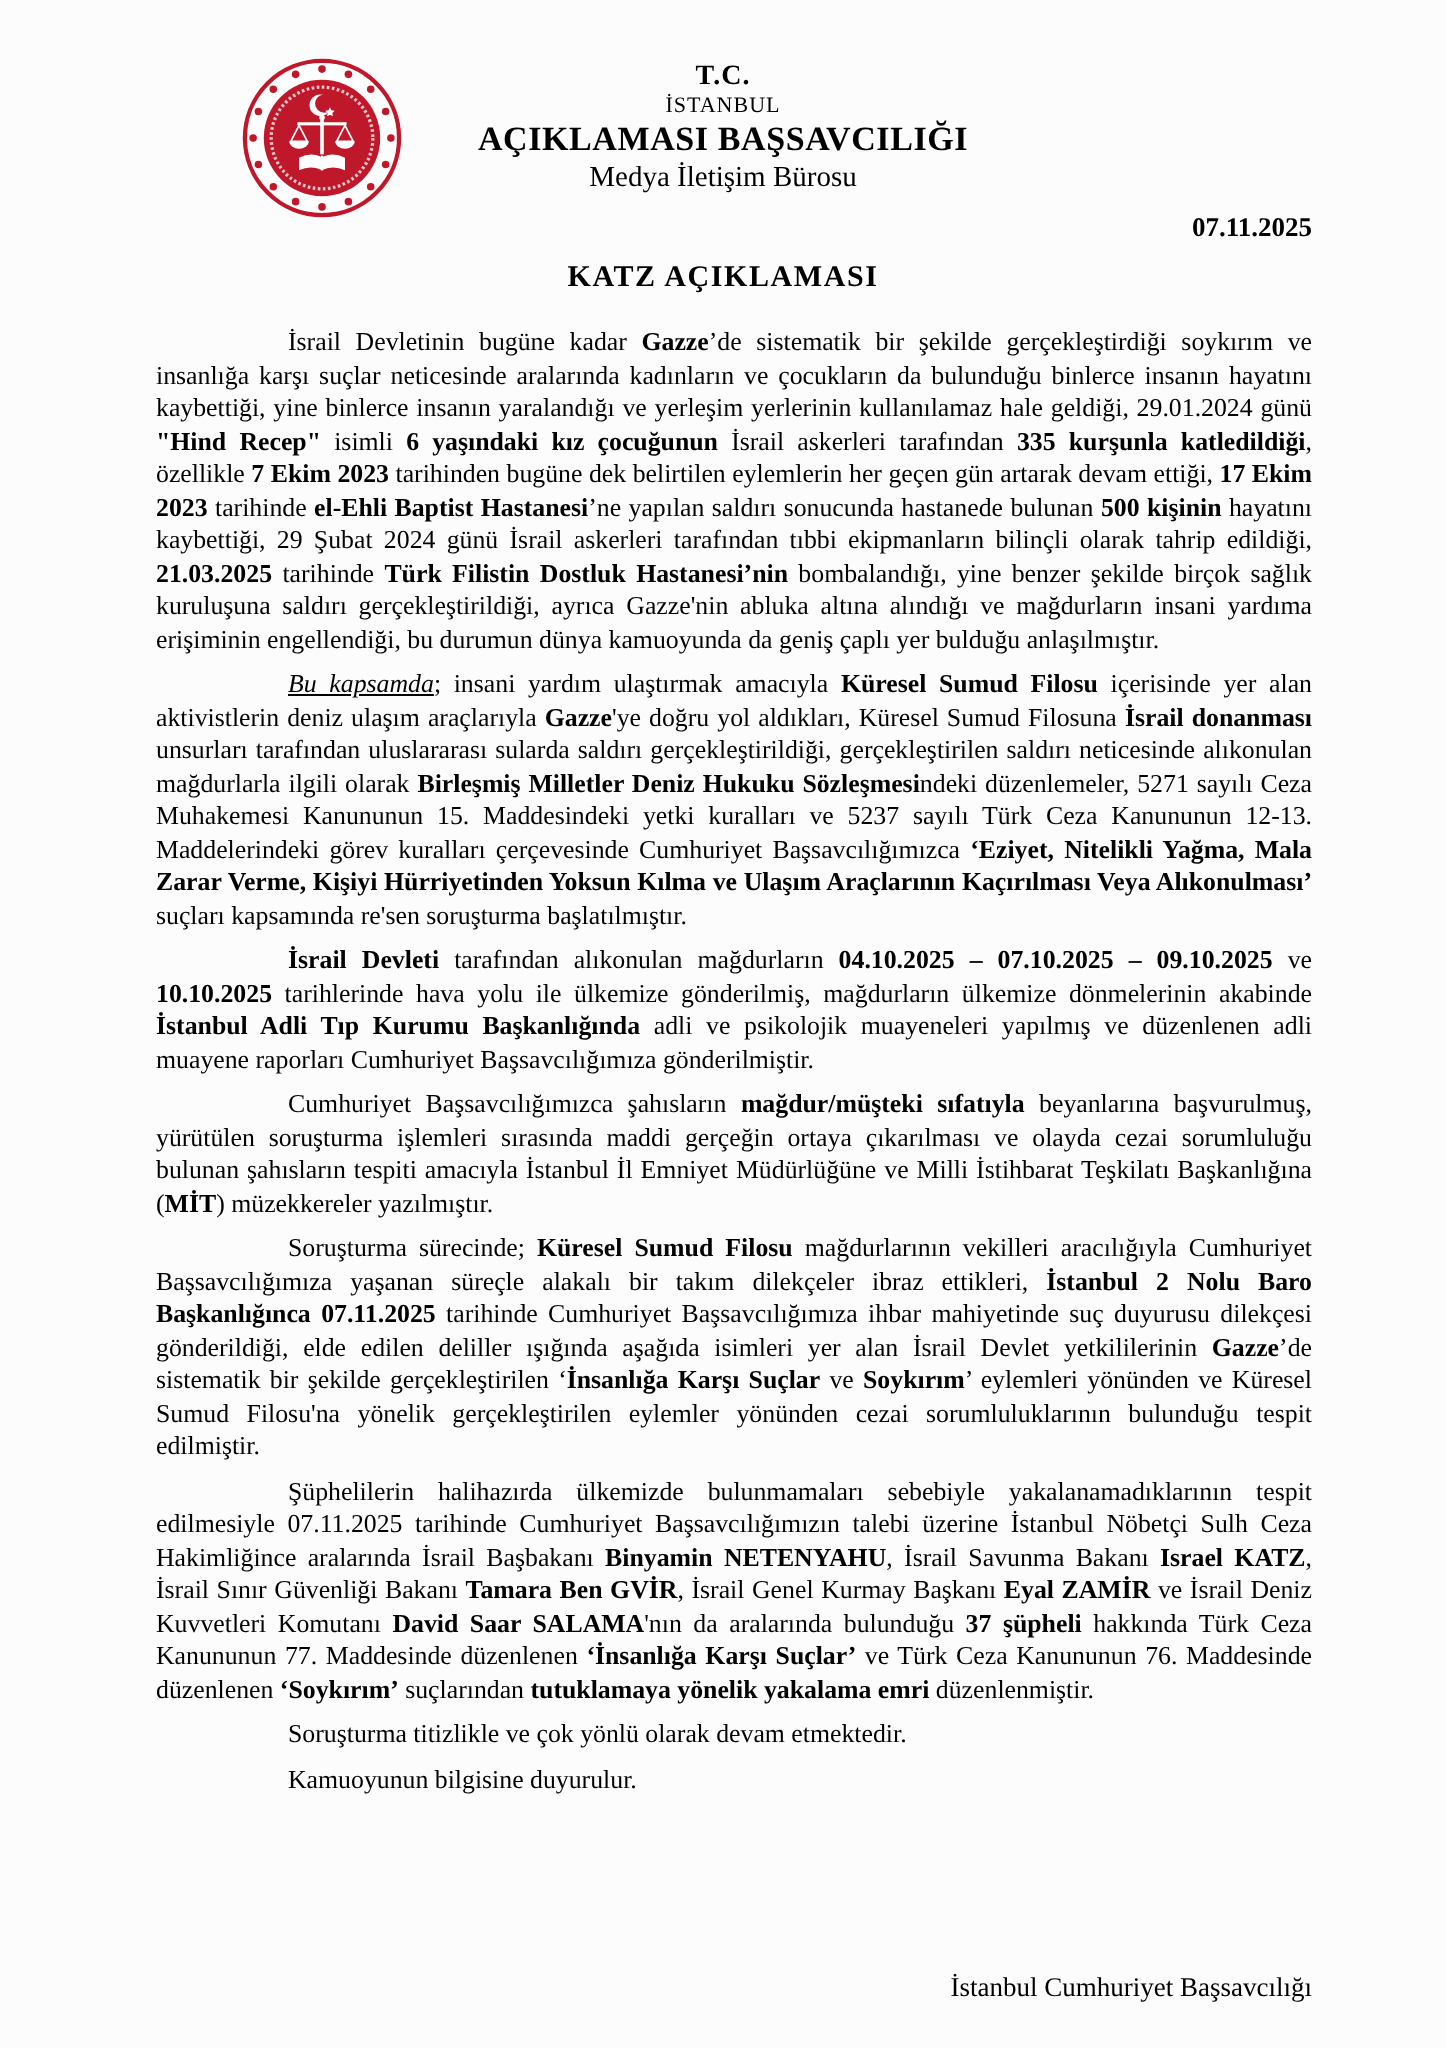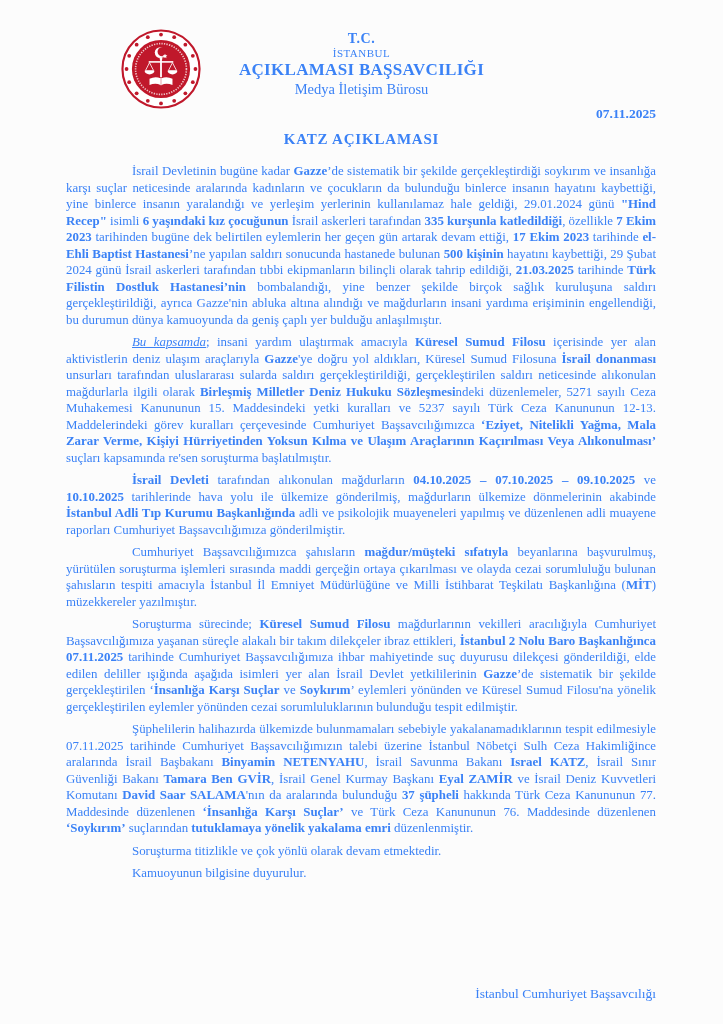--- a/index.html
+++ b/index.html
@@ -3,37 +3,37 @@
 <meta charset="utf-8">
 <style>
   html,body{margin:0;padding:0;background:#e8e8e8;}
   .page{
     position:relative;
     width:723px;height:1024px;
     margin:0 auto;
     background:#fcfcfc;
     overflow:hidden;
     font-family:"Liberation Serif","DejaVu Serif",serif;
-    color:#3b82f6;
+    color:#000000;
     box-sizing:border-box;
   }
   .emblem{position:absolute;left:120px;top:28px;width:82px;height:82px;}
   .header-block{position:absolute;left:0;right:0;top:30px;text-align:center;line-height:1.22;}
   .h-tc{font-weight:bold;font-size:14px;letter-spacing:.5px;}
   .h-city{font-weight:normal;font-size:11px;letter-spacing:.5px;}
   .h-office{font-weight:bold;font-size:17px;letter-spacing:.3px;}
   .h-bureau{font-size:14.5px;}
   .doc-date{position:absolute;right:67px;top:106px;font-weight:bold;font-size:13.5px;}
   .doc-title{position:absolute;left:0;right:0;top:131px;text-align:center;font-weight:bold;font-size:15px;letter-spacing:.8px;}
   .body-text{
     position:absolute;left:66px;right:67px;top:163px;
     font-size:12.9px;line-height:16.5px;
     text-align:justify;
   }
-  .para{margin:0 0 6px 0;text-indent:66px;}
+  .para{margin:0 0 6px 12px;text-indent:66px;}
   .para:last-child{margin-bottom:0;}
   .b{font-weight:bold;}
   .i{font-style:italic;text-decoration:underline;}
   .signature{
     position:absolute;right:67px;bottom:22px;
     font-weight:normal;font-size:13.5px;text-align:right;
   }
 </style>
 </head>
 <body>

